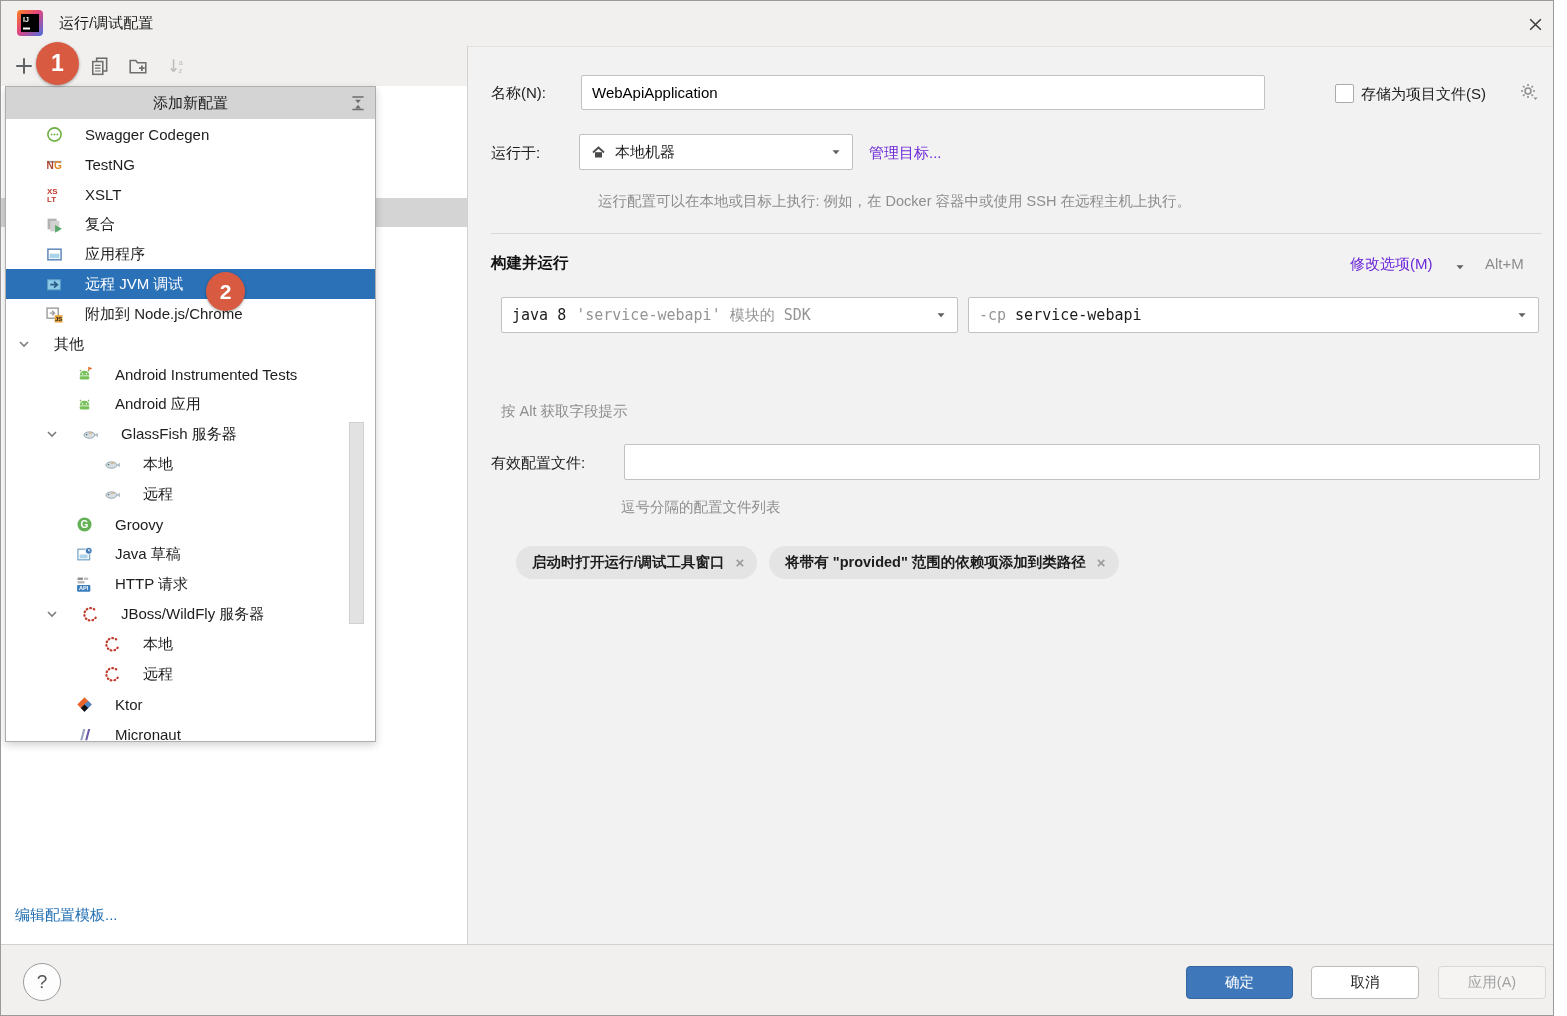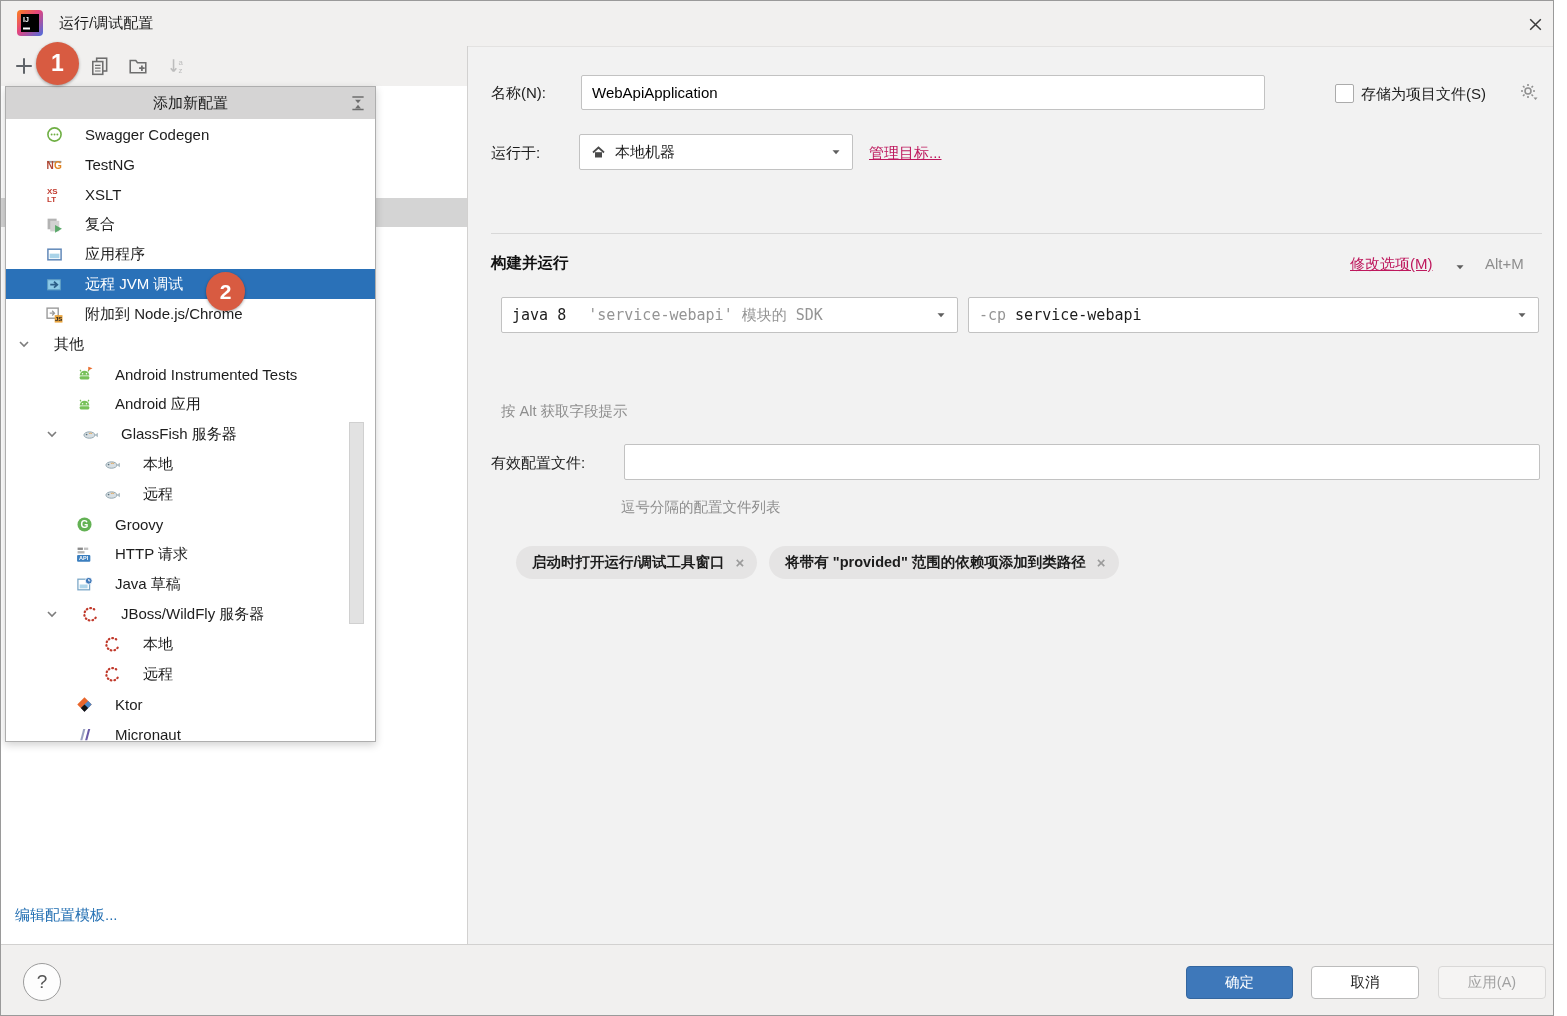--- a/index.html
+++ b/index.html
@@ -44,21 +44,21 @@
   
   .f-label{position:absolute;font-size:15px;color:#1c1c1c;}
   .hint{position:absolute;font-size:14.5px;color:#8e8e8e;}
   .tinput{position:absolute;background:#fff;border:1px solid #c2c2c2;border-radius:2px;
           font-family:"Liberation Sans",sans-serif;font-size:15px;padding:0 10px;box-sizing:border-box;}
   .combo{position:absolute;background:#fff;border:1px solid #c2c2c2;border-radius:2px;
          display:flex;align-items:center;padding:3px 10px;box-sizing:border-box;font-size:15px;}
   .combo .caret{position:absolute;right:9px;top:50%;margin-top:-7px;width:14px;height:14px;}
   .mono{font-family:"DejaVu Sans Mono","Liberation Mono",monospace;font-size:15px;}
   .gray{color:#949494;}
-  .blue-link{color:#be185d;cursor:pointer;text-decoration:underline;}
+  .blue-link{color:#6d28d9;cursor:pointer;}
   .cbx{position:absolute;left:1334px;top:83px;width:17px;height:17px;background:#fff;
        border:1px solid #ababab;border-radius:2px;}
   .divider{position:absolute;left:490px;top:232px;width:1051px;height:1px;background:#d8d8d8;}
   .section-title{position:absolute;left:490px;top:252px;font-size:15.5px;font-weight:bold;color:#111;}
   .redacted{display:inline-block;width:66px;height:13px;background:#bdbdbd;border-radius:2px;
             filter:blur(2px);margin-right:1px;}
   .browse-ic{position:absolute;right:8px;top:6px;width:16px;height:21px;}
   .chips-row{position:absolute;left:515px;top:545px;display:flex;gap:12px;font-weight:bold;}
   .chip{height:33px;border-radius:17px;background:#e5e4e4;display:flex;align-items:center;
         gap:11px;padding:0 13px 0 16px;font-size:14.5px;color:#1c1c1c;white-space:nowrap;}
@@ -291,39 +291,39 @@
             <svg width="17" height="17" viewBox="0 0 16 16">
               <circle cx="8" cy="8" r="6.6" fill="#63b154"></circle>
               <text x="8" y="11.6" font-size="9.5" font-weight="bold" fill="#fff" text-anchor="middle" font-family="sans-serif">G</text>
             </svg>
           </span>
           <span>Groovy</span>
         </div>
         <div class="trow lvl-sub">
           <span class="ticon">
             <svg width="17" height="17" viewBox="0 0 16 16">
+              <rect x="1.8" y="3" width="11" height="10" fill="#fff" stroke="#7aa7c7" stroke-width="1.2"></rect>
+              <rect x="3.4" y="8" width="7.5" height="3.6" fill="#aed5ea"></rect>
+              <circle cx="12" cy="4.5" r="3.2" fill="#3d77b8" stroke="#fff" stroke-width="0.8"></circle>
+              <path d="M12 2.8v1.8h1.4" stroke="#fff" stroke-width="0.9" fill="none"></path>
+            </svg>
+          </span>
+          <span>Java 草稿</span>
+        </div>
+        <div class="trow lvl-sub">
+          <span class="ticon">
+            <svg width="17" height="17" viewBox="0 0 16 16">
               <rect x="1.5" y="1.5" width="5" height="2.2" fill="#8a8a8a"></rect>
               <rect x="7.5" y="1.5" width="4" height="2.2" fill="#c0c0c0"></rect>
               <rect x="1.5" y="4.8" width="6.5" height="2.2" fill="#b5b5b5"></rect>
               <rect x="1" y="8.4" width="12.5" height="6.4" rx="1" fill="#3c7fbf"></rect>
               <text x="7.2" y="13.4" font-size="5.2" fill="#fff" text-anchor="middle" font-weight="bold" font-family="sans-serif">API</text>
             </svg>
           </span>
           <span>HTTP 请求</span>
-        </div>
-        <div class="trow lvl-sub">
-          <span class="ticon">
-            <svg width="17" height="17" viewBox="0 0 16 16">
-              <rect x="1.8" y="3" width="11" height="10" fill="#fff" stroke="#7aa7c7" stroke-width="1.2"></rect>
-              <rect x="3.4" y="8" width="7.5" height="3.6" fill="#aed5ea"></rect>
-              <circle cx="12" cy="4.5" r="3.2" fill="#3d77b8" stroke="#fff" stroke-width="0.8"></circle>
-              <path d="M12 2.8v1.8h1.4" stroke="#fff" stroke-width="0.9" fill="none"></path>
-            </svg>
-          </span>
-          <span>Java 草稿</span>
         </div>
         <div class="trow lvl-subgroup">
           <span class="chev">
             <svg width="16" height="16" viewBox="0 0 16 16">
               <path d="M4 6l4 4 4-4" stroke="#7d7d7d" stroke-width="1.6" fill="none"></path>
             </svg>
           </span>
           <span class="ticon">
             <svg width="17" height="17" viewBox="0 0 16 16">
               <path d="M11.5 3.2A5.8 5.8 0 1 0 13 10.8" fill="none" stroke="#c0392b" stroke-width="2.1" stroke-dasharray="0.6 2.7" stroke-linecap="round"></path>
@@ -394,32 +394,33 @@
           <path d="M2.5 8.5L8 3.5l5.5 5" stroke="#4a4a4a" stroke-width="1.7" fill="none"></path>
           <path d="M4.5 8.2v5.3h7V8.2z" fill="#4a4a4a"></path>
         </svg>
       </span>
     <span>本地机器</span>
     <span class="caret"><svg width="14" height="14" viewBox="0 0 16 16">
           <path d="M4 6l4 4.5L12 6z" fill="#5f5f5f"></path>
         </svg></span>
   </div>
   <span class="f-label blue-link" style="left:868px;top:143px">管理目标...</span>
+  <span class="hint" style="left:597px;top:191px">运行配置可以在本地或目标上执行: 例如，在 Docker 容器中或使用 SSH 在远程主机上执行。</span>
 
   <div class="divider"></div>
   <span class="section-title">构建并运行</span>
   <span class="f-label blue-link" style="left:1349px;top:254px">修改选项(M)</span>
   <span style="position:absolute;left:1452px;top:259px;width:14px;height:14px"><svg width="14" height="14" viewBox="0 0 16 16">
         <path d="M4 6l4 4.5L12 6z" fill="#5f5f5f"></path>
       </svg></span>
   <span class="f-label" style="left:1484px;top:254px;color:#8e8e8e">Alt+M</span>
 
   <div class="combo mono" style="left:500px;top:296px;width:457px;height:36px">
     <span>java 8</span>
-    <span class="gray" style="margin-left:22px">'service-webapi' 模块的 SDK</span>
+    <span class="gray" style="margin-left:10px">'service-webapi' 模块的 SDK</span>
     <span class="caret"><svg width="14" height="14" viewBox="0 0 16 16">
           <path d="M4 6l4 4.5L12 6z" fill="#5f5f5f"></path>
         </svg></span>
   </div>
   <div class="combo mono" style="left:967px;top:296px;width:571px;height:36px">
     <span class="gray">-cp</span>
     <span style="margin-left:9px">service-webapi</span>
     <span class="caret"><svg width="14" height="14" viewBox="0 0 16 16">
           <path d="M4 6l4 4.5L12 6z" fill="#5f5f5f"></path>
         </svg></span>

